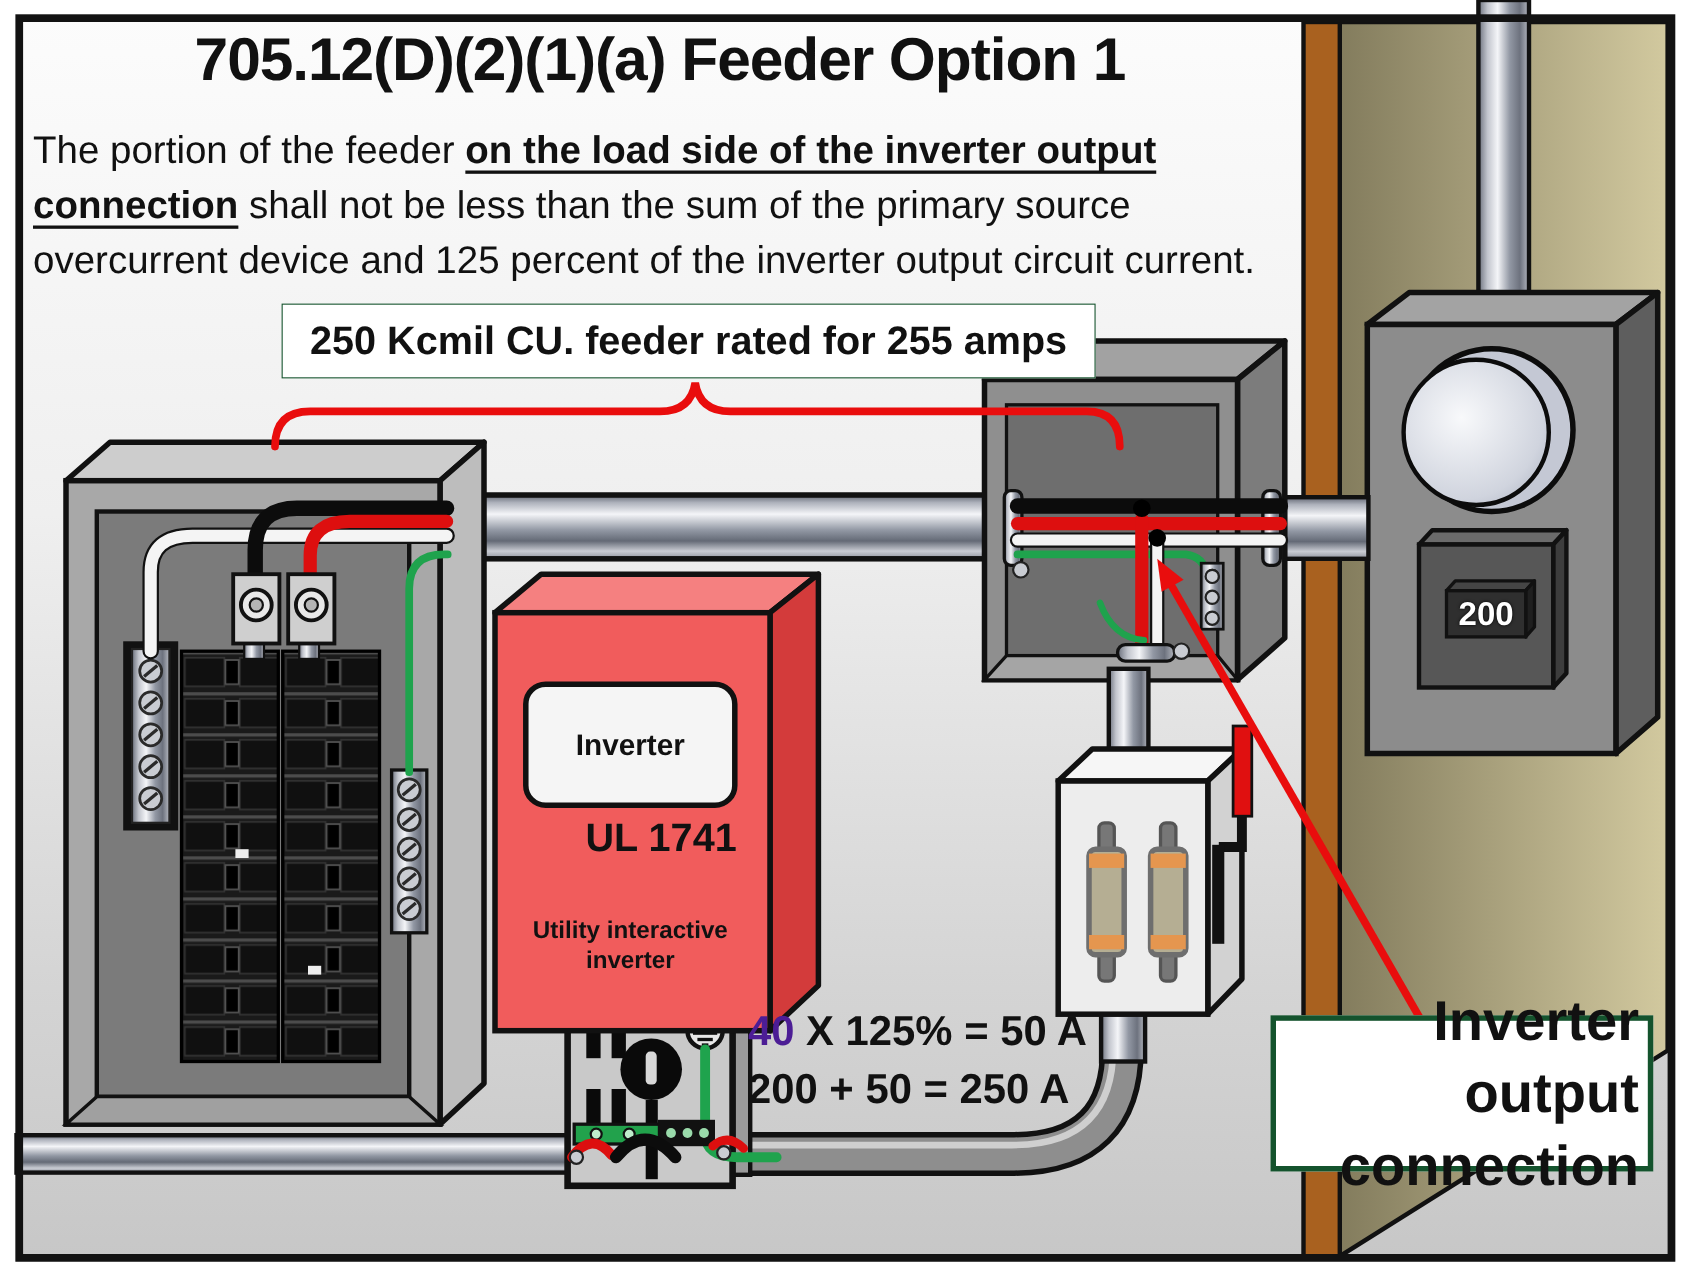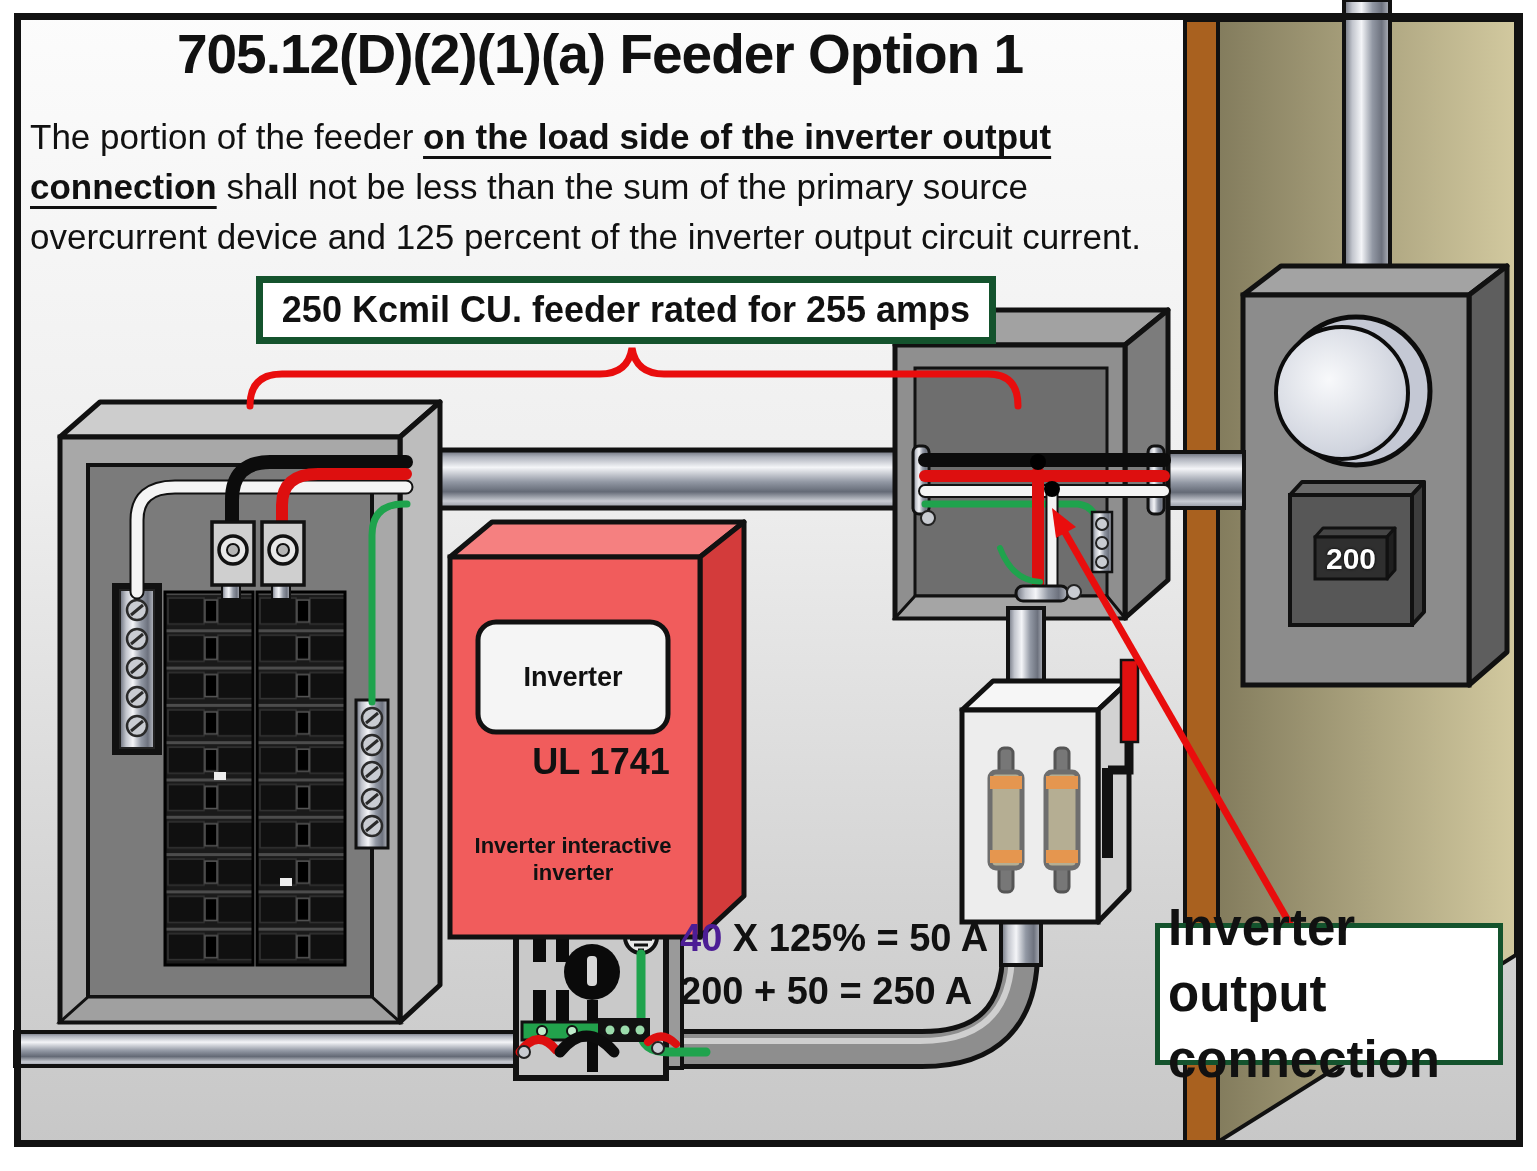--- a/index.html
+++ b/index.html
@@ -3,22 +3,22 @@
 <meta charset="utf-8">
 <style>
   html,body{margin:0;padding:0;background:#fff;}
   .stage{position:relative;width:1537px;height:1171px;background:#fff;overflow:hidden;
          font-family:"Liberation Sans",sans-serif;}
   .abs{position:absolute;}
   .frame-border{border:7px solid #121212;box-sizing:border-box;z-index:9;pointer-events:none;}
   .title{font-size:55px;font-weight:bold;letter-spacing:-1px;text-align:center;color:#111;z-index:5;}
   .para{font-size:35px;line-height:50px;color:#111;z-index:5;}
   .para b{font-weight:bold;text-decoration:underline;text-decoration-thickness:3px;text-underline-offset:7px;}
-  .callout{background:#fff;border:7px solid #14532d;box-sizing:border-box;display:flex;
-           align-items:center;justify-content:center;font-weight:bold;color:#111;z-index:5;text-align:left;}
+  .callout{background:#fff;border:1px solid #14532d;box-sizing:border-box;display:flex;
+           align-items:center;justify-content:center;font-weight:bold;color:#111;z-index:5;text-align:right;}
   .inv-text{display:flex;align-items:center;justify-content:center;text-align:center;
             font-weight:bold;color:#111;z-index:5;}
   .calc{font-size:38px;font-weight:bold;line-height:53px;color:#111;z-index:5;white-space:nowrap;}
   .red{color:#4c1d95;}
   .footer-text{font-size:41px;font-weight:bold;color:#111;z-index:5;white-space:nowrap;}
   .meter-200{font-size:30px;font-weight:bold;color:#fff;display:flex;align-items:center;
              justify-content:center;z-index:5;text-shadow:0 0 3px #000;}
   svg{position:absolute;left:0;top:0;z-index:1;}
 </style>
 </head>
@@ -280,21 +280,21 @@
 <div class="abs frame-border" style="left:14px;top:13px;width:1509px;height:1134px;"></div>
 
 <div class="abs title" style="left:15px;top:22px;width:1170px;">705.12(D)(2)(1)(a) Feeder Option 1</div>
 
 <div class="abs para" style="left:30px;top:112px;width:1150px;"><span>The portion of the feeder </span><b>on the load side of the inverter output connection</b><span> shall not be less than the sum of the primary source overcurrent device and 125 percent of the inverter output circuit current.</span></div>
 
 <div class="abs callout" style="left:256px;top:276px;width:740px;height:68px;font-size:36px;">250 Kcmil CU. feeder rated for 255 amps</div>
 
 <div class="abs inv-text" style="left:478px;top:622px;width:190px;height:110px;font-size:27px;">Inverter</div>
 <div class="abs inv-text" style="left:506px;top:742px;width:190px;height:40px;font-size:36px;text-align:center;">UL 1741</div>
-<div class="abs inv-text" style="left:462px;top:822px;width:222px;height:74px;font-size:22px;line-height:1.25;">Inverter interactive inverter</div>
+<div class="abs inv-text" style="left:462px;top:822px;width:222px;height:74px;font-size:22px;line-height:1.25;">Utility interactive inverter</div>
 
 <div class="abs calc" style="left:680px;top:912px;">
   <div><span class="red">40</span><span> X 125% = 50 A</span></div>
   <div>200 + 50 = 250 A</div>
 </div>
 
 <div class="abs meter-200" style="left:1315px;top:539px;width:72px;height:40px;">200</div>
 
 <div class="abs callout" style="left:1155px;top:923px;width:348px;height:142px;font-size:51px;line-height:1.3;border-width:5px;padding:0 8px;">Inverter output connection</div>
 

